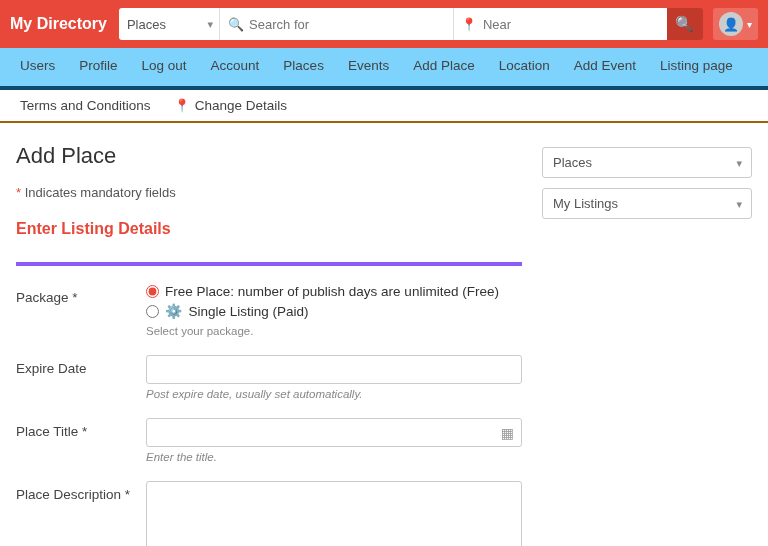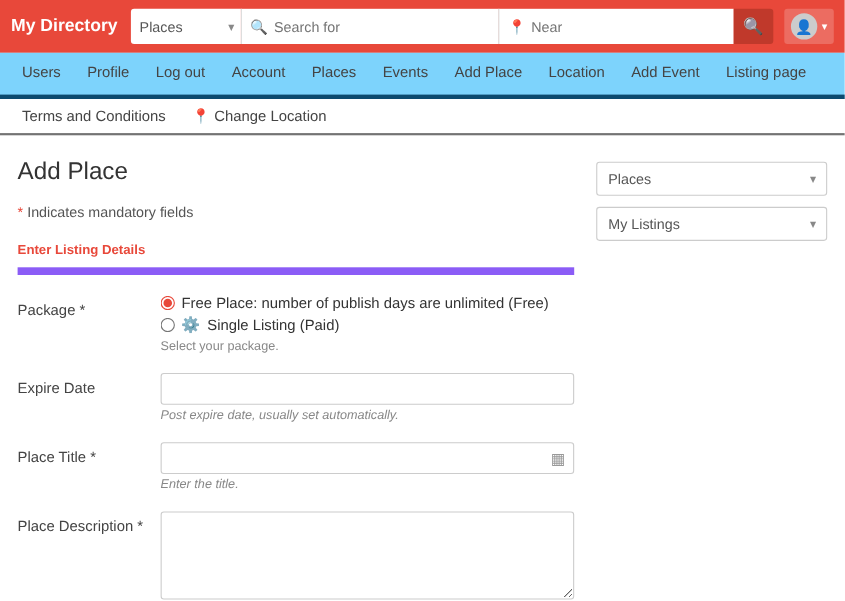--- a/index.html
+++ b/index.html
@@ -151,21 +151,21 @@
       color: #444;
       font-size: 13.5px;
       border-bottom: 3px solid transparent;
       white-space: nowrap;
     }
 
     
     .nav-secondary {
       display: flex;
       align-items: center;
-      border-bottom: 2px solid #737373;
+      border-bottom: 2px solid #a16207;
       background: #fff;
       padding: 0 8px;
     }
     .nav-secondary a {
       display: inline-block;
       padding: 8px 12px;
       text-decoration: none;
       color: #444;
       font-size: 13.5px;
       white-space: nowrap;
@@ -202,25 +202,25 @@
       color: #333;
       margin-bottom: 16px;
     }
     .mandatory-note {
       font-size: 13px;
       color: #555;
       margin-bottom: 20px;
     }
     .mandatory-star { color: #e8483a; }
     .section-heading {
-      font-size: 12px;
+      font-size: 16px;
       font-weight: bold;
       color: #e8483a;
-      border-bottom: 7px solid #8b5cf6;
-      padding-bottom: 9px;
+      border-bottom: 4px solid #8b5cf6;
+      padding-bottom: 24px;
       margin-bottom: 18px;
     }
     .form-row {
       display: flex;
       margin-bottom: 18px;
       align-items: flex-start;
     }
     .form-label {
       width: 130px;
       min-width: 130px;
@@ -353,21 +353,21 @@
   <a href="#">Add Place</a>
   <a href="#">Location</a>
   <a href="#">Add Event</a>
   <a href="#">Listing page</a>
 </nav>
 
 <nav class="nav-secondary">
   <a href="#">Terms and Conditions</a>
   <a href="#" class="change-location">
     <span class="pin-sm">📍</span>
-    <span>Change Location</span>
+    <span>Change Details</span>
   </a>
 </nav>
 
 <div class="main-content">
 
   <div class="form-section">
     <h1 class="page-title">Add Place</h1>
     <p class="mandatory-note">
       <span class="mandatory-star">*</span>
       <span> Indicates mandatory fields</span>

